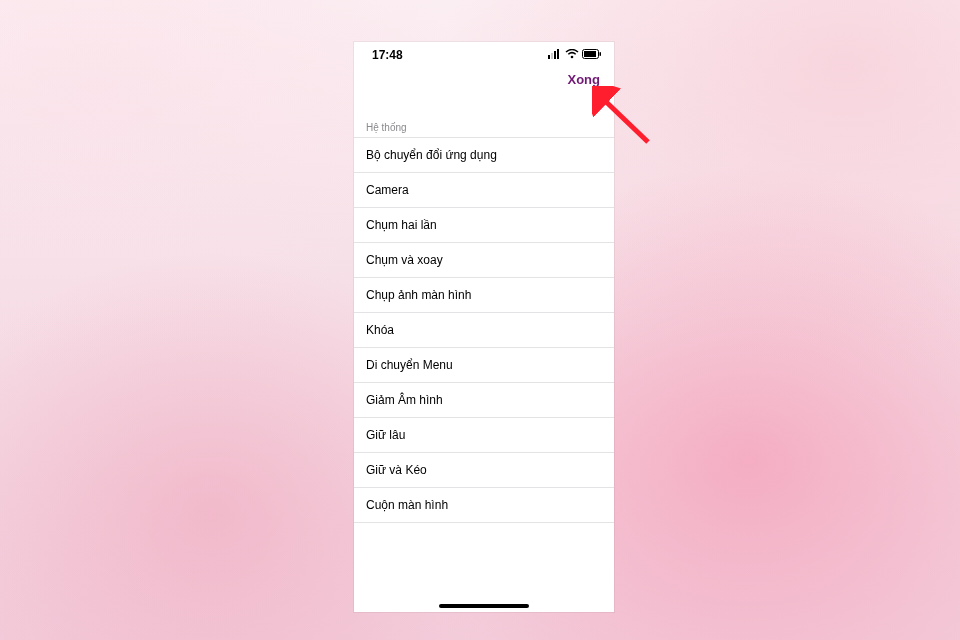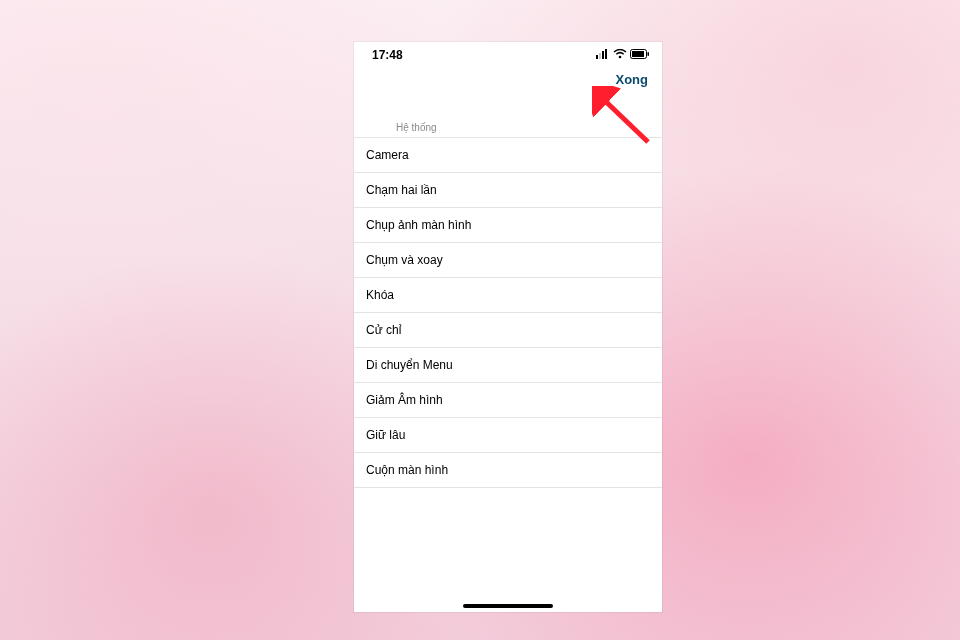--- a/index.html
+++ b/index.html
@@ -18,21 +18,21 @@
       radial-gradient(ellipse 520px 420px at 78% 72%, rgba(244,140,170,0.55), rgba(244,140,170,0) 70%),
       radial-gradient(ellipse 420px 360px at 22% 80%, rgba(238,150,175,0.42), rgba(238,150,175,0) 72%),
       radial-gradient(ellipse 560px 420px at 88% 10%, rgba(247,196,208,0.55), rgba(247,196,208,0) 72%),
       radial-gradient(ellipse 500px 400px at 10% 14%, rgba(252,224,232,0.55), rgba(252,224,232,0) 72%),
       linear-gradient(180deg, #fbeef2 0%, #f6dfe7 45%, #f3cddb 100%);
   }
   .phone {
     position: absolute;
     left: 354px;
     top: 42px;
-    width: 308px;
+    width: 260px;
     height: 570px;
     background: #ffffff;
     box-shadow: 0 0 0 1px rgba(0,0,0,0.05);
     overflow: hidden;
   }
   .status-bar {
     height: 26px;
     display: flex;
     align-items: center;
     justify-content: space-between;
@@ -47,34 +47,33 @@
     gap: 3px;
   }
   .nav-bar {
     height: 32px;
     display: flex;
     align-items: flex-start;
     justify-content: flex-end;
     padding: 0 12px;
   }
   .done-btn {
-    color: #0c4a6e;
+    color: #701a75;
     font-size: 13px;
     font-weight: 600;
     background: none;
     border: none;
     padding: 4px 2px;
     cursor: pointer;
   }
   .section-header {
     font-size: 10px;
     color: #8a8a8e;
     padding: 22px 12px 4px 12px;
     background: #fff;
-    margin-left: 30px;
   }
   .list {
     border-top: 1px solid #e3e3e6;
   }
   .row {
     height: 34px;
     display: flex;
     align-items: center;
     padding: 0 12px;
     font-size: 12px;
@@ -134,45 +133,48 @@
     </div>
 
     <div class="nav-bar">
       <button class="done-btn">Xong</button>
     </div>
 
     <div class="section-header">Hệ thống</div>
 
     <div class="list">
       <div class="row">
+          <span>Bộ chuyển đổi ứng dụng</span>
+        </div>
+      <div class="row">
           <span>Camera</span>
         </div>
       <div class="row">
-          <span>Chạm hai lần</span>
+          <span>Chụm hai lần</span>
+        </div>
+      <div class="row">
+          <span>Chụm và xoay</span>
         </div>
       <div class="row">
           <span>Chụp ảnh màn hình</span>
         </div>
       <div class="row">
-          <span>Chụm và xoay</span>
-        </div>
-      <div class="row">
           <span>Khóa</span>
-        </div>
-      <div class="row">
-          <span>Cử chỉ</span>
         </div>
       <div class="row">
           <span>Di chuyển Menu</span>
         </div>
       <div class="row">
           <span>Giảm Âm hình</span>
         </div>
       <div class="row">
           <span>Giữ lâu</span>
+        </div>
+      <div class="row">
+          <span>Giữ và Kéo</span>
         </div>
       <div class="row">
           <span>Cuộn màn hình</span>
         </div>
 
     </div>
 
     <div class="home-indicator"></div>
   </div>
 

